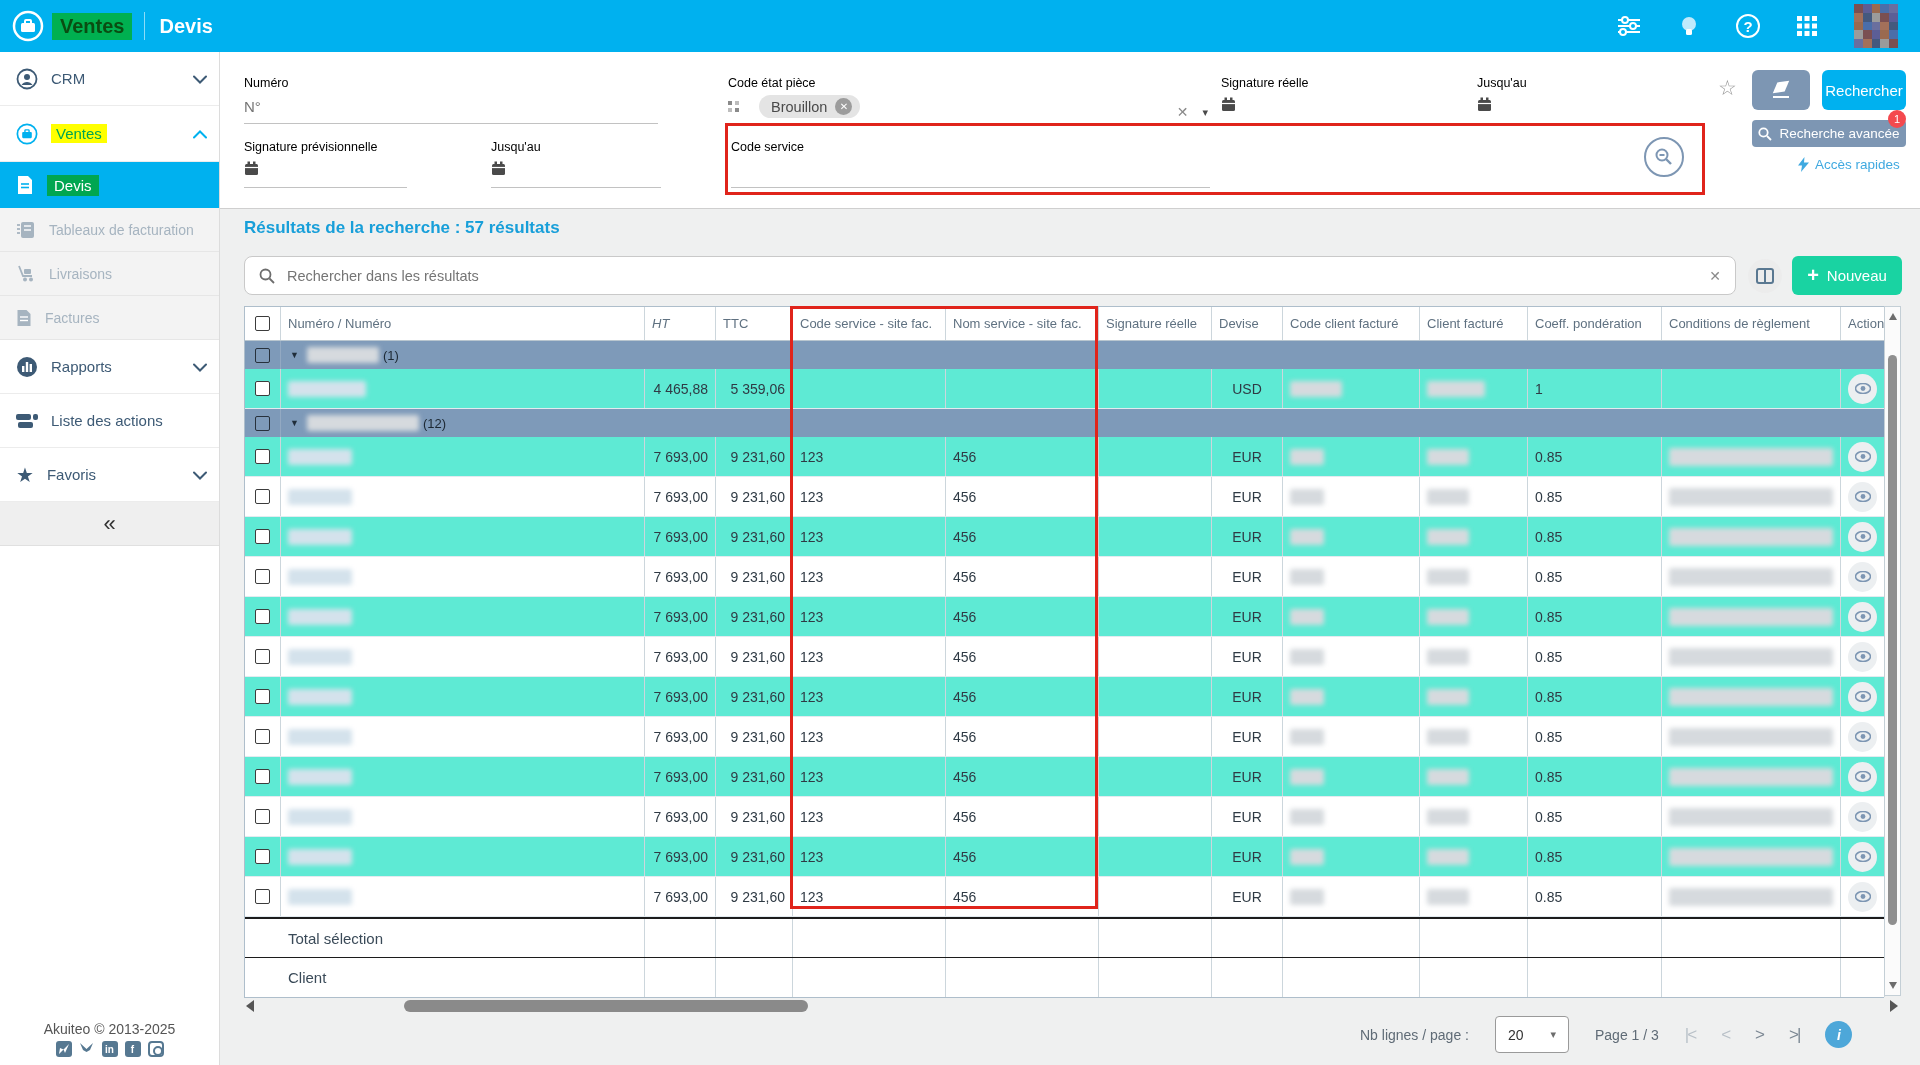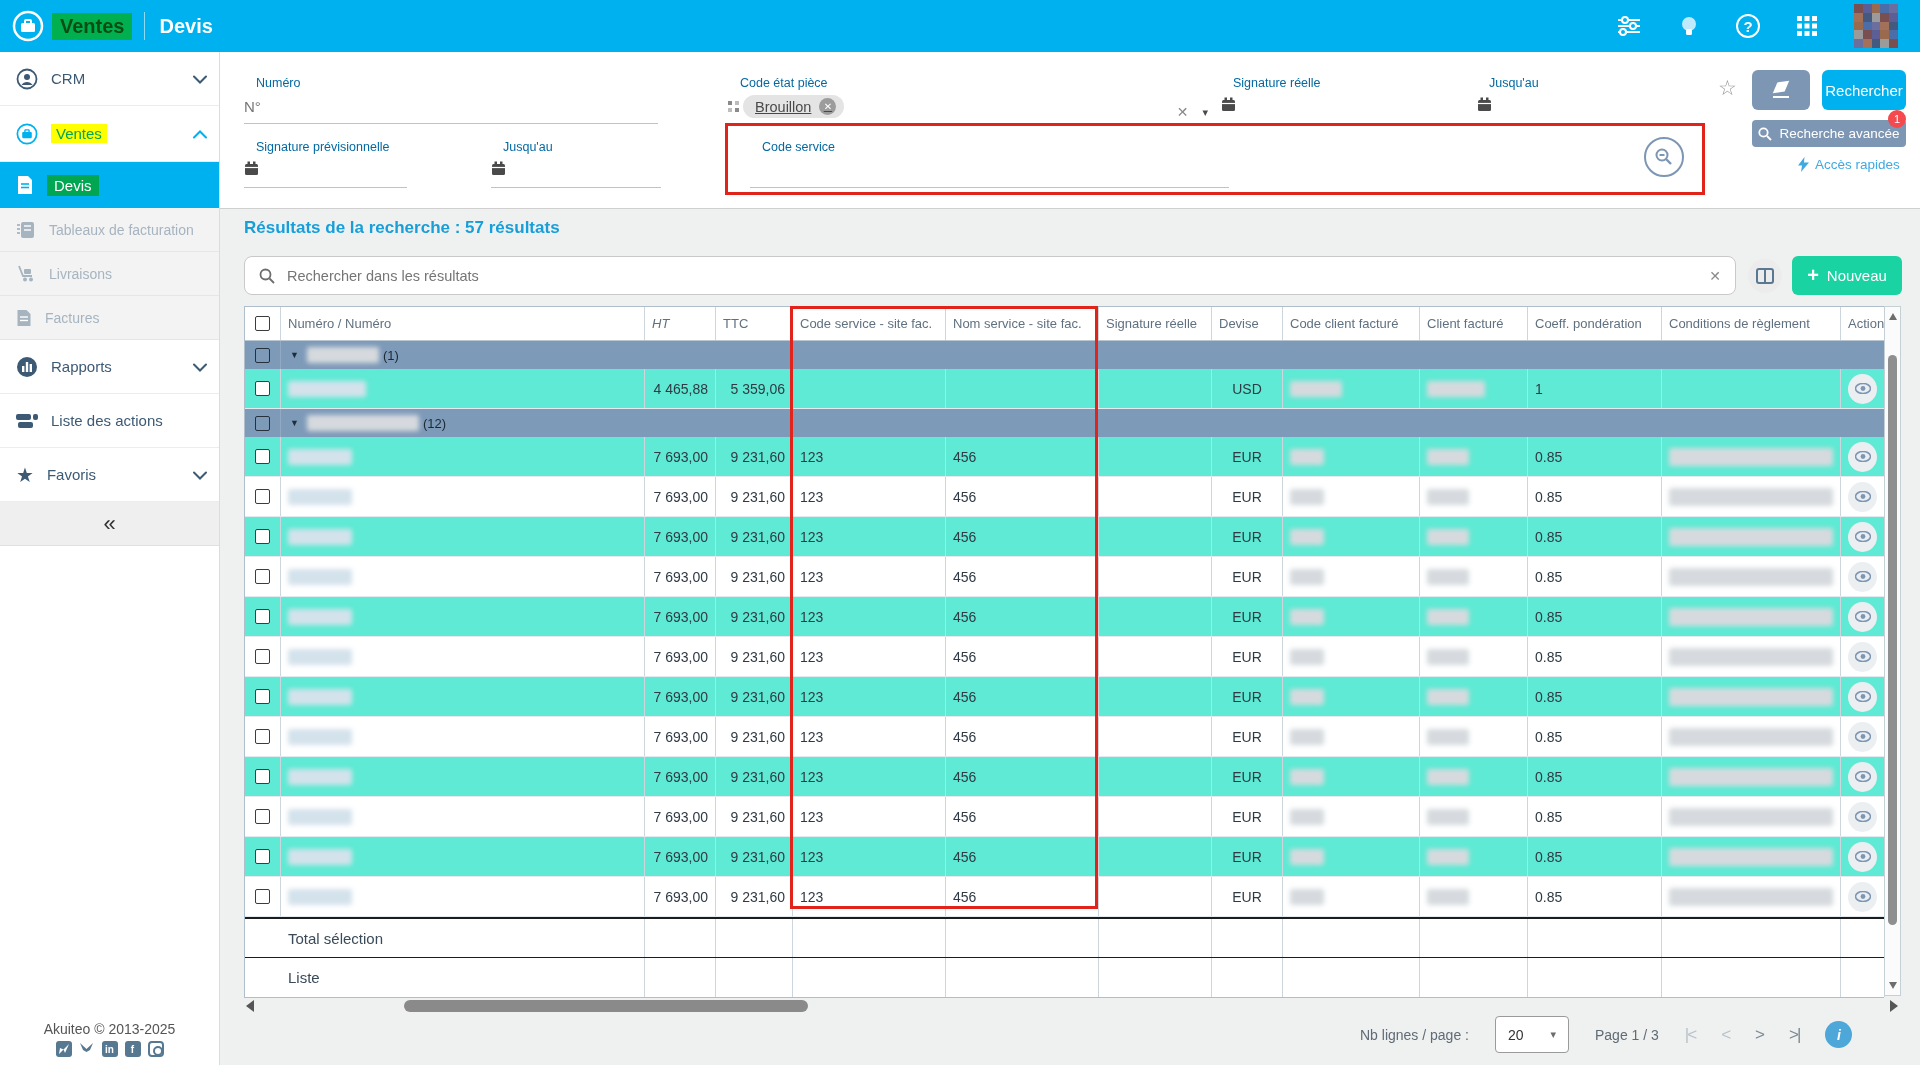--- a/index.html
+++ b/index.html
@@ -39,21 +39,21 @@
   .social-row { margin-top:4px; display:flex; gap:7px; justify-content:center; align-items:center; }
   .social-box { width:16px; height:16px; background:#567891; color:#fff; border-radius:3px;
     font-size:10px; font-weight:bold; display:flex; align-items:center; justify-content:center; }
   .ig-box { width:16px; height:16px; border:2px solid #567891; border-radius:4px; position:relative; }
   .ig-box::after { content:""; position:absolute; left:3px; top:3px; width:6px; height:6px;
     border:2px solid #567891; border-radius:50%; }
   
   .filter-panel { position:absolute; left:220px; top:52px; width:1700px; height:157px;
     background:#fff; border-bottom:1px solid #cfcfcf; z-index:5; }
   .ffield { position:absolute; }
-  .ffield .flabel { font-size:12.5px; color:#0369a1;margin-left:12px; }
+  .ffield .flabel { font-size:12.5px; color:#000000; }
   .ffield .fline { position:absolute; left:0; right:0; bottom:0; border-bottom:1px solid #c2c2c2; }
   .ffield input { border:none; outline:none; font-size:15px; color:#555; width:100%; background:transparent;
     font-family:"Liberation Sans",sans-serif; }
   .chip { display:inline-flex; align-items:center; gap:8px; background:#e4e4e4; border-radius:14px;
     padding:3px 8px 3px 12px; font-size:14.5px; color:#4a4a4a; }
   .chip-x { width:17px; height:17px; border-radius:50%; background:#9c9c9c; color:#fff; font-size:10px;
     display:flex; align-items:center; justify-content:center; cursor:pointer; }
   .field-tools { position:absolute; right:2px; top:28px; display:flex; gap:14px; align-items:center;
     color:#8a8a8a; font-size:14px; }
   .btn { display:inline-flex; align-items:center; justify-content:center; border-radius:6px;
@@ -335,21 +335,21 @@
 <div class="filter-panel">
 
   <div class="ffield" style="left:24px; top:24px; width:414px; height:48px;">
     <div class="flabel">Numéro</div>
     <input style="margin-top: 8px;" placeholder="N°">
     <div class="fline"></div>
   </div>
 
   <div class="ffield" style="left:508px; top:24px; width:482px; height:48px;">
     <div class="flabel">Code état pièce</div>
-    <div style="display:flex; align-items:center; gap:4px; margin-top:5px;text-decoration:underline;">
+    <div style="display:flex; align-items:center; gap:20px; margin-top:5px;">
       <svg width="11" height="11" viewBox="0 0 11 11">
         <rect x="0" y="0" width="4" height="4" fill="#8a8a8a"></rect>
           <rect x="7" y="0" width="4" height="4" fill="#bdbdbd"></rect>
         <rect x="0" y="7" width="4" height="4" fill="#bdbdbd"></rect>
           <rect x="7" y="7" width="4" height="4" fill="#8a8a8a"></rect>
       </svg>
       <span class="chip">
         <span>Brouillon</span>
         <span class="chip-x">✕</span>
       </span>
@@ -398,21 +398,21 @@
     <div class="flabel">Jusqu'au</div>
     <svg width="15" height="15" viewBox="0 0 15 15" style="margin-top:7px;">
       <rect x="1" y="3" width="13" height="11" rx="1.5" fill="#4a4a4a"></rect>
       <rect x="3.5" y="0.5" width="2.5" height="4" fill="#4a4a4a"></rect>
         <rect x="9" y="0.5" width="2.5" height="4" fill="#4a4a4a"></rect>
       <line x1="1" y1="6.5" x2="14" y2="6.5" stroke="#fff" stroke-width="1.2"></line>
     </svg>
     <div class="fline"></div>
   </div>
 
-  <div class="ffield" style="left:530px; top:88px; width:479px; height:48px;">
+  <div class="ffield" style="left:511px; top:88px; width:479px; height:48px;">
     <div class="flabel">Code service</div>
     <input style="margin-top: 8px;">
     <div class="fline"></div>
   </div>
 
 
   <span class="star-fav">☆</span>
   <div class="btn btn-eraser">
     <svg width="24" height="20" viewBox="0 0 24 20">
       <path d="M9 2 L21 2 L15 12 L3 12 Z" fill="#fff" transform="rotate(-8 12 7)"></path>
@@ -926,21 +926,21 @@
       <div class="tcell" style="width: 113px;"></div>
       <div class="tcell" style="width: 71px;"></div>
       <div class="tcell" style="width: 137px;"></div>
       <div class="tcell" style="width: 108px;"></div>
       <div class="tcell" style="width: 134px;"></div>
       <div class="tcell" style="width: 179px;"></div>
       <div class="tcell" style="width: 44px;"></div>
     </div>
     <div class="trow total-row tr-second-total">
       <div class="tcell" style="width: 36px; border-right: none;"></div>
-      <div class="tcell" style="width: 364px;">Liste</div>
+      <div class="tcell" style="width: 364px;">Client</div>
       <div class="tcell" style="width: 71px;"></div>
       <div class="tcell" style="width: 77px;"></div>
       <div class="tcell" style="width: 153px;"></div>
       <div class="tcell" style="width: 153px;"></div>
       <div class="tcell" style="width: 113px;"></div>
       <div class="tcell" style="width: 71px;"></div>
       <div class="tcell" style="width: 137px;"></div>
       <div class="tcell" style="width: 108px;"></div>
       <div class="tcell" style="width: 134px;"></div>
       <div class="tcell" style="width: 179px;"></div>

